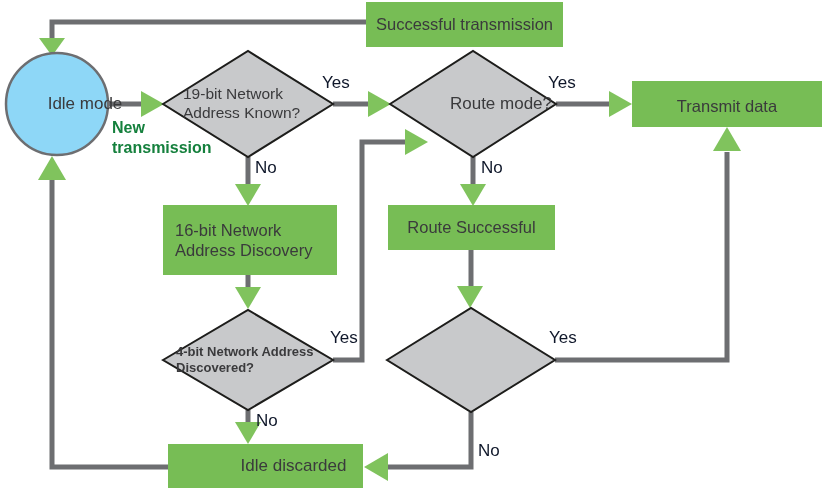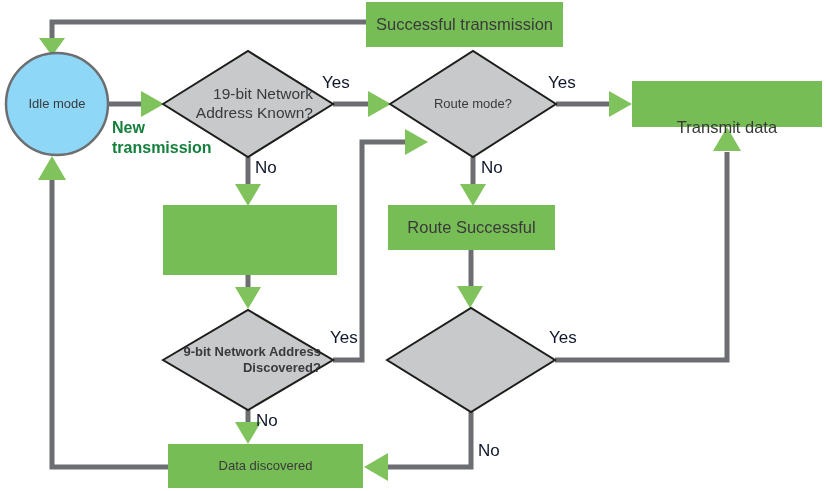--- a/index.html
+++ b/index.html
@@ -6,26 +6,26 @@
   #canvas{
     position:relative;width:826px;height:491px;background:#ffffff;
     font-family:"Liberation Sans",sans-serif;overflow:hidden;
   }
   #wires{position:absolute;left:0;top:0;}
   .edge{fill:none;stroke:#6d6e71;stroke-width:5;}
   .diamond{stroke:#1d1d1b;stroke-width:2;}
   .circle-node{stroke:#6d6e71;stroke-width:2.5;}
   .lbl{
     position:absolute;display:flex;align-items:center;justify-content:center;
-    text-align:right;color:#3a3a3c;line-height:1.22;
+    text-align:left;color:#3a3a3c;line-height:1.22;
   }
   .box-lbl{font-size:16.5px;}
   .diamond-lbl{font-size:15.5px;}
   .diamond-lbl-small{font-size:13px;font-weight:600;}
-  .circle-lbl{font-size:13px;}
+  .circle-lbl{font-size:17px;padding-left:28px;}
   .tag{position:absolute;font-size:17px;color:#0f172a;white-space:nowrap;}
   .newt{
     position:absolute;left:112px;top:118px;width:122px;
     font-size:16px;font-weight:bold;color:#15803d;line-height:1.25;
   }
 </style>
 </head>
 <body>
 
 <div id="canvas">
@@ -71,24 +71,25 @@
     <polygon class="diamond" points="163,360 248,310 333,360 248,410" fill="#c8c9cb"></polygon>
     <polygon class="diamond" points="387,360 471,308 555,360 471,412" fill="#c8c9cb"></polygon>
 
     <circle class="circle-node" cx="57" cy="104" r="51" fill="#8ed7f7"></circle>
   </svg>
 
   <div class="lbl box-lbl" style="left:366px;top:2px;width:197px;height:45px;">Successful transmission</div>
   <div class="lbl circle-lbl" style="left:7px;top:81px;width:100px;height:46px;">Idle mode</div>
   <div class="lbl diamond-lbl" style="left:183px;top:77px;width:130px;height:54px;">19-bit Network Address Known?</div>
   <div class="lbl circle-lbl" style="left:398px;top:81px;width:150px;height:46px;">Route mode?</div>
-  <div class="lbl box-lbl" style="left:632px;top:81px;width:190px;height:50px;margin-top:21px;">Transmit data</div>
+  <div class="lbl box-lbl" style="left:632px;top:81px;width:190px;height:50px;">Transmit data</div>
+  <div class="lbl box-lbl" style="left:175px;top:205px;width:150px;height:70px;">16-bit Network Address Discovery</div>
   <div class="lbl box-lbl" style="left:388px;top:205px;width:167px;height:45px;">Route Successful</div>
-  <div class="lbl diamond-lbl-small" style="left:176px;top:332px;width:145px;height:56px;">9-bit Network Address Discovered?</div>
-  <div class="lbl circle-lbl" style="left:168px;top:444px;width:195px;height:44px;">Data discovered</div>
+  <div class="lbl diamond-lbl-small" style="left:176px;top:332px;width:145px;height:56px;">4-bit Network Address Discovered?</div>
+  <div class="lbl circle-lbl" style="left:168px;top:444px;width:195px;height:44px;">Idle discarded</div>
 
   <div class="newt">New transmission</div>
   <span class="tag" style="left:322px;top:73px;">Yes</span>
   <span class="tag" style="left:255px;top:158px;">No</span>
   <span class="tag" style="left:548px;top:73px;">Yes</span>
   <span class="tag" style="left:481px;top:158px;">No</span>
   <span class="tag" style="left:330px;top:328px;">Yes</span>
   <span class="tag" style="left:256px;top:411px;">No</span>
   <span class="tag" style="left:549px;top:328px;">Yes</span>
   <span class="tag" style="left:478px;top:441px;">No</span>

